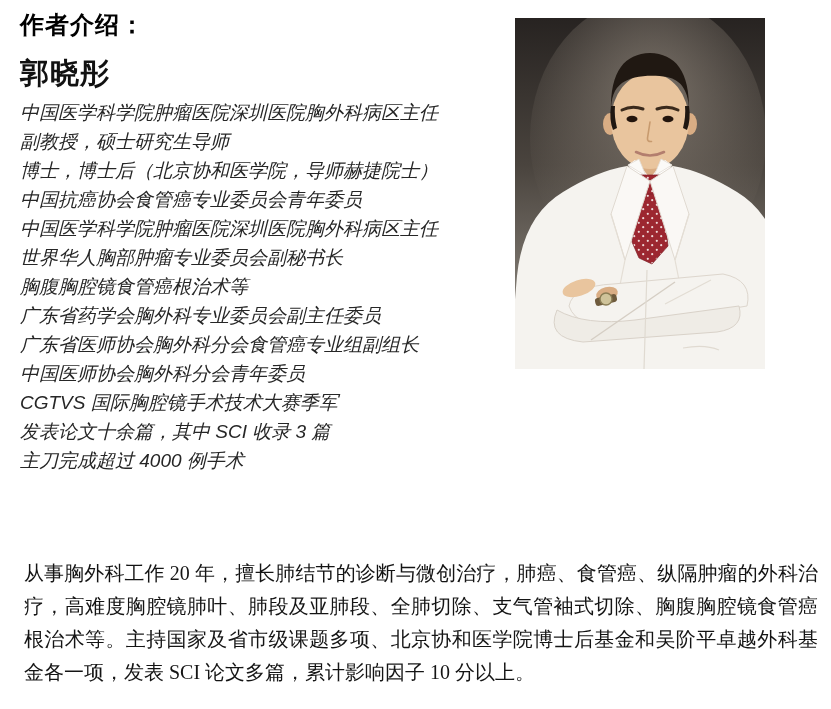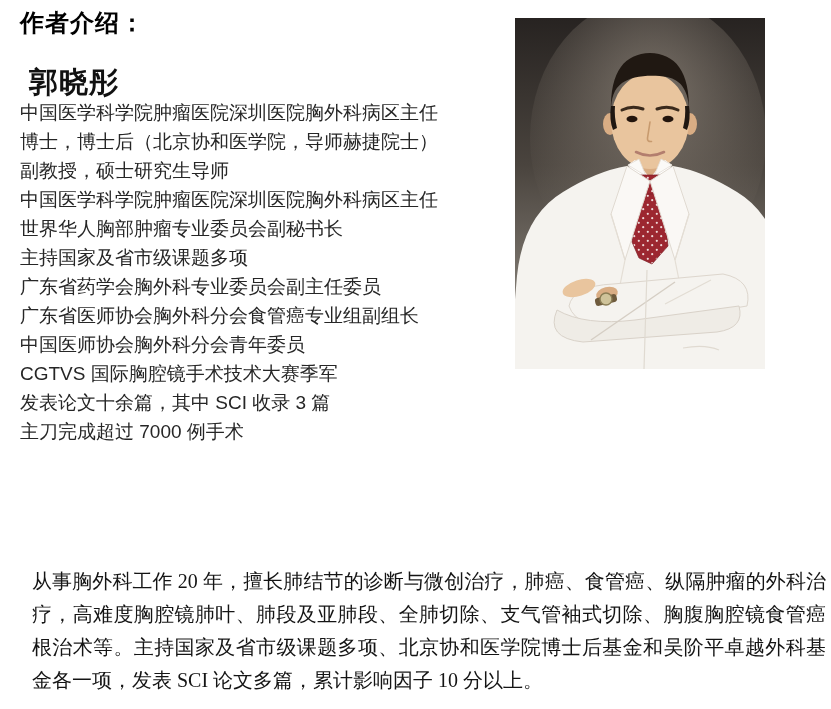--- a/index.html
+++ b/index.html
@@ -9,32 +9,32 @@
     height: 709px;
     background: #ffffff;
     overflow: hidden;
     font-family: "Liberation Sans", "DejaVu Sans", sans-serif;
   }
   .section-title {
     position: absolute;
     left: 20px;
     top: 8px;
     margin: 0;
-    font-family: Liberation Mono, monospace;
+    font-family: Liberation Sans, sans-serif;
     font-weight: 700;
     font-size: 24px;
     line-height: 34px;
     color: #000000;
     letter-spacing: 1px;
   }
   .author-name {
     position: absolute;
     left: 20px;
     top: 54px;
-    margin: 9px;
+    margin: 0;
     font-family: "Liberation Sans", "DejaVu Sans", sans-serif;
     font-weight: 700;
     font-size: 29px;
     line-height: 38px;
     color: #111111;
     letter-spacing: 1px;
   }
   .credentials {
     position: absolute;
     left: 20px;
@@ -42,65 +42,67 @@
     margin: 0;
     padding: 0;
     list-style: none;
     width: 600px;
   }
   .credentials li {
     font-size: 19px;
     line-height: 29px;
     color: #262626;
     white-space: nowrap;
+    font-style: italic;
   }
   .photo-frame {
     position: absolute;
     left: 515px;
     top: 18px;
     width: 250px;
     height: 351px;
     overflow: hidden;
   }
   .photo-frame svg { display: block; }
   .bio {
     position: absolute;
     left: 20px;
     top: 553px;
     width: 794px;
-    margin: 12px;
+    margin: 4px;
     font-family: "Liberation Serif", "DejaVu Serif", serif;
     font-size: 20px;
     line-height: 33px;
     color: #141414;
     text-align: justify;
   }
 </style>
 </head>
 <body>
 
 <div class="page">
 
   <h2 class="section-title">作者介绍：</h2>
 
   <h1 class="author-name">郭晓彤</h1>
 
   <ul class="credentials">
       <li>中国医学科学院肿瘤医院深圳医院胸外科病区主任</li>
+      <li>副教授，硕士研究生导师</li>
       <li>博士，博士后（北京协和医学院，导师赫捷院士）</li>
-      <li>副教授，硕士研究生导师</li>
+      <li>中国抗癌协会食管癌专业委员会青年委员</li>
       <li>中国医学科学院肿瘤医院深圳医院胸外科病区主任</li>
       <li>世界华人胸部肿瘤专业委员会副秘书长</li>
-      <li>主持国家及省市级课题多项</li>
+      <li>胸腹胸腔镜食管癌根治术等</li>
       <li>广东省药学会胸外科专业委员会副主任委员</li>
       <li>广东省医师协会胸外科分会食管癌专业组副组长</li>
       <li>中国医师协会胸外科分会青年委员</li>
       <li>CGTVS 国际胸腔镜手术技术大赛季军</li>
       <li>发表论文十余篇，其中 SCI 收录 3 篇</li>
-      <li>主刀完成超过 7000 例手术</li>
+      <li>主刀完成超过 4000 例手术</li>
     </ul>
 
   <div class="photo-frame">
     <svg width="250" height="351" viewBox="0 0 250 351" xmlns="http://www.w3.org/2000/svg" aria-hidden="true">
       <defs>
         <linearGradient id="bgGrad" x1="0" y1="0" x2="0" y2="1">
           <stop offset="0" style="stop-color:var(--c-background_top,#272321)"></stop>
           <stop offset="0.42" style="stop-color:var(--c-background_mid,#4a443e)"></stop>
           <stop offset="0.78" stop-color="#7e7870"></stop>
           <stop offset="1" style="stop-color:var(--c-background_bottom,#9a948c)"></stop>

